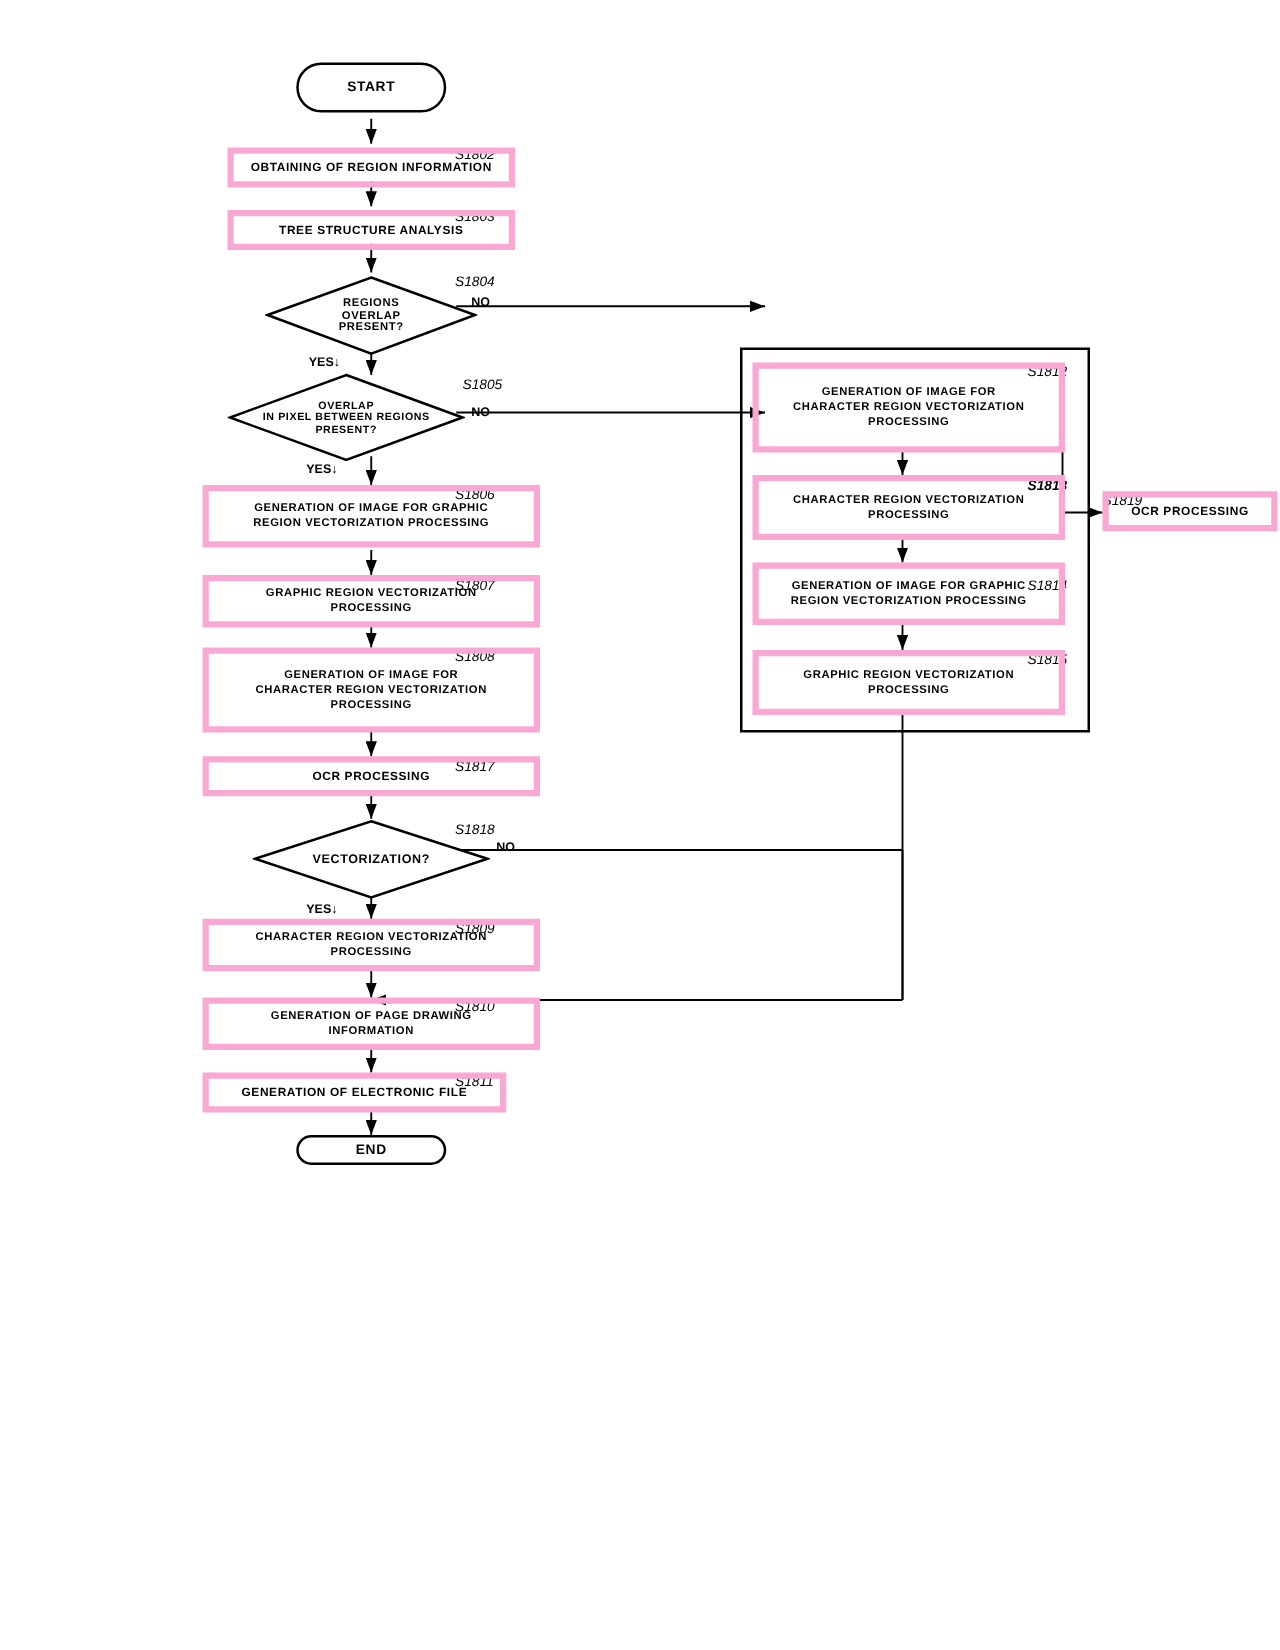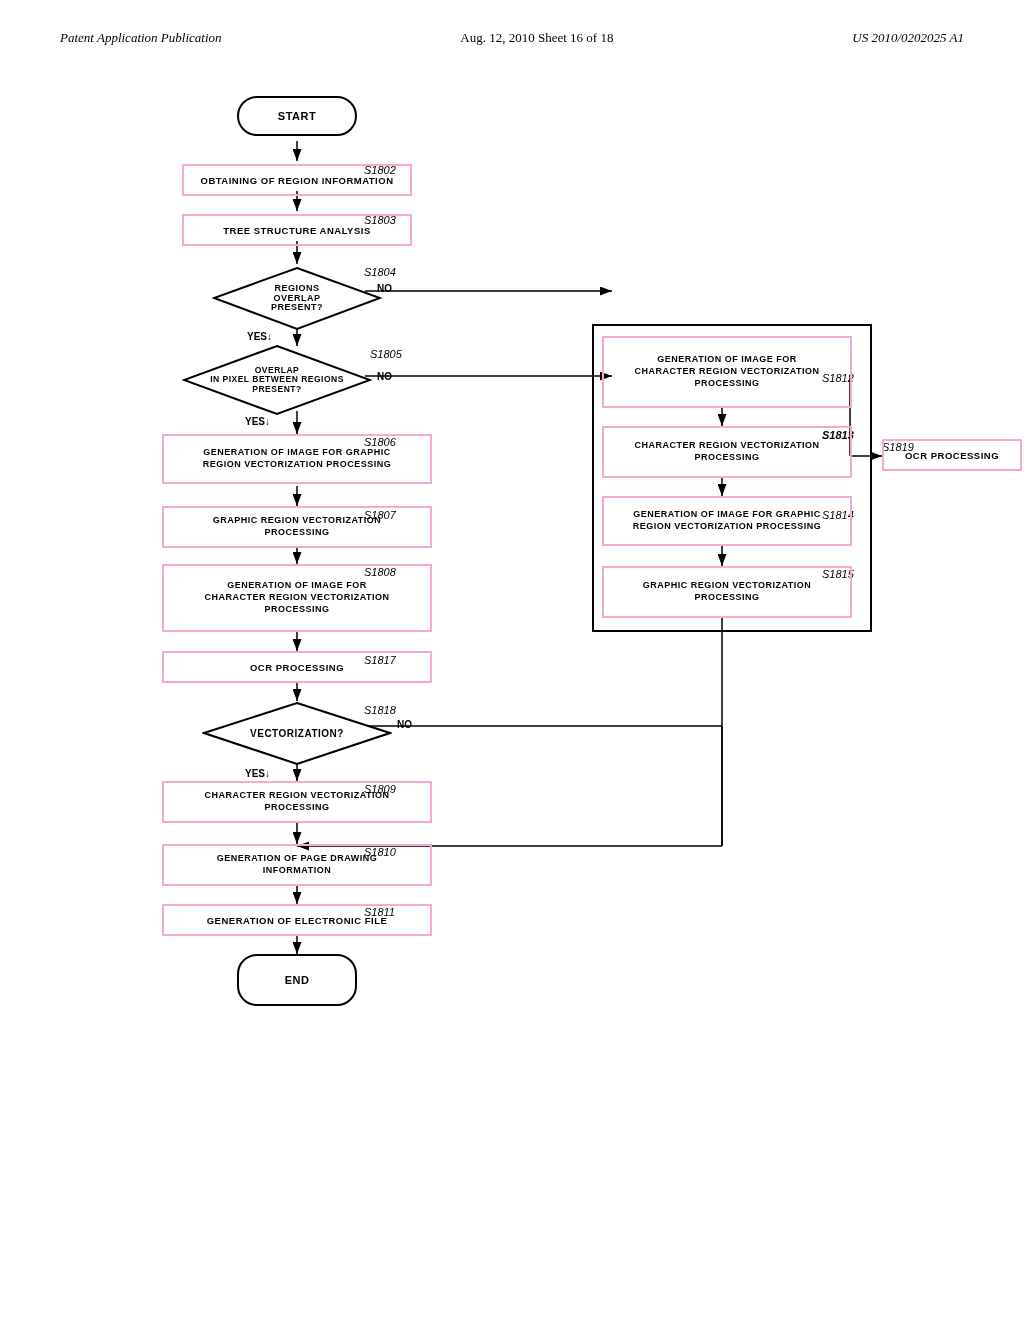--- a/index.html
+++ b/index.html
@@ -47,21 +47,21 @@
       font-family: Arial, sans-serif;
       letter-spacing: 0.5px;
     }
 
     .rounded-rect {
       border: 2px solid #000;
       border-radius: 20px;
     }
 
     .rect {
-      border: 2px solid #f9a8d4;
+      border: 5px solid #f9a8d4;
       border-radius: 0;
     }
 
     .diamond {
       background: transparent;
     }
 
     .diamond svg {
       position: absolute;
       top: 0; left: 0;
@@ -100,25 +100,20 @@
       font-size: 42px;
       font-weight: bold;
       font-family: Arial, sans-serif;
     }
   </style>
 </head>
 <body>
 
 <div class="page">
 
-  <div class="header">
-    <div class="header-left">Patent Application Publication</div>
-    <div class="header-center">Aug. 12, 2010  Sheet 16 of 18</div>
-    <div class="header-right">US 2010/0202025 A1</div>
-  </div>
 
   <div class="flowchart" style="height: 1180px;">
 
     <svg class="arrows-svg" xmlns="http://www.w3.org/2000/svg">
       <defs>
         <marker id="arrowhead" markerWidth="8" markerHeight="6" refX="8" refY="3" orient="auto">
           <polygon points="0 0, 8 3, 0 6" fill="#000"></polygon>
         </marker>
       </defs>
 
@@ -280,29 +275,29 @@
     </div>
 
     <div class="shape rect" style="left:80px; top:768px; width:270px; height:42px; font-size:9px; line-height:1.3;">
       <span>GENERATION OF PAGE DRAWING<br>INFORMATION</span>
     </div>
 
     <div class="step-label" style="left:282px; top:830px;">
       <span>S1811</span>
     </div>
 
-    <div class="shape rect" style="left:80px; top:828px; width:270px; height:32px; font-size:9.5px;">
+    <div class="shape rect" style="left:80px; top:828px; width:243px; height:32px; font-size:9.5px;">
       <span>GENERATION OF ELECTRONIC FILE</span>
     </div>
 
-    <div class="shape rounded-rect" style="left:155px; top:878px; width:120px; height:52px;">
+    <div class="shape rounded-rect" style="left:155px; top:878px; width:120px; height:24px;">
       <span>END</span>
     </div>
 
-    <div class="step-label" style="left:740px; top:262px;margin-top:34px;">
+    <div class="step-label" style="left:740px; top:262px;">
       <span>S1812</span>
     </div>
 
     <div class="shape rect" style="left:520px; top:260px; width:250px; height:72px; font-size:9px; line-height:1.3;">
       <span>GENERATION OF IMAGE FOR<br>CHARACTER REGION VECTORIZATION<br>PROCESSING</span>
     </div>
 
     <div class="step-label" style="left:800px; top:365px;">
       <span>S1819</span>
     </div>

